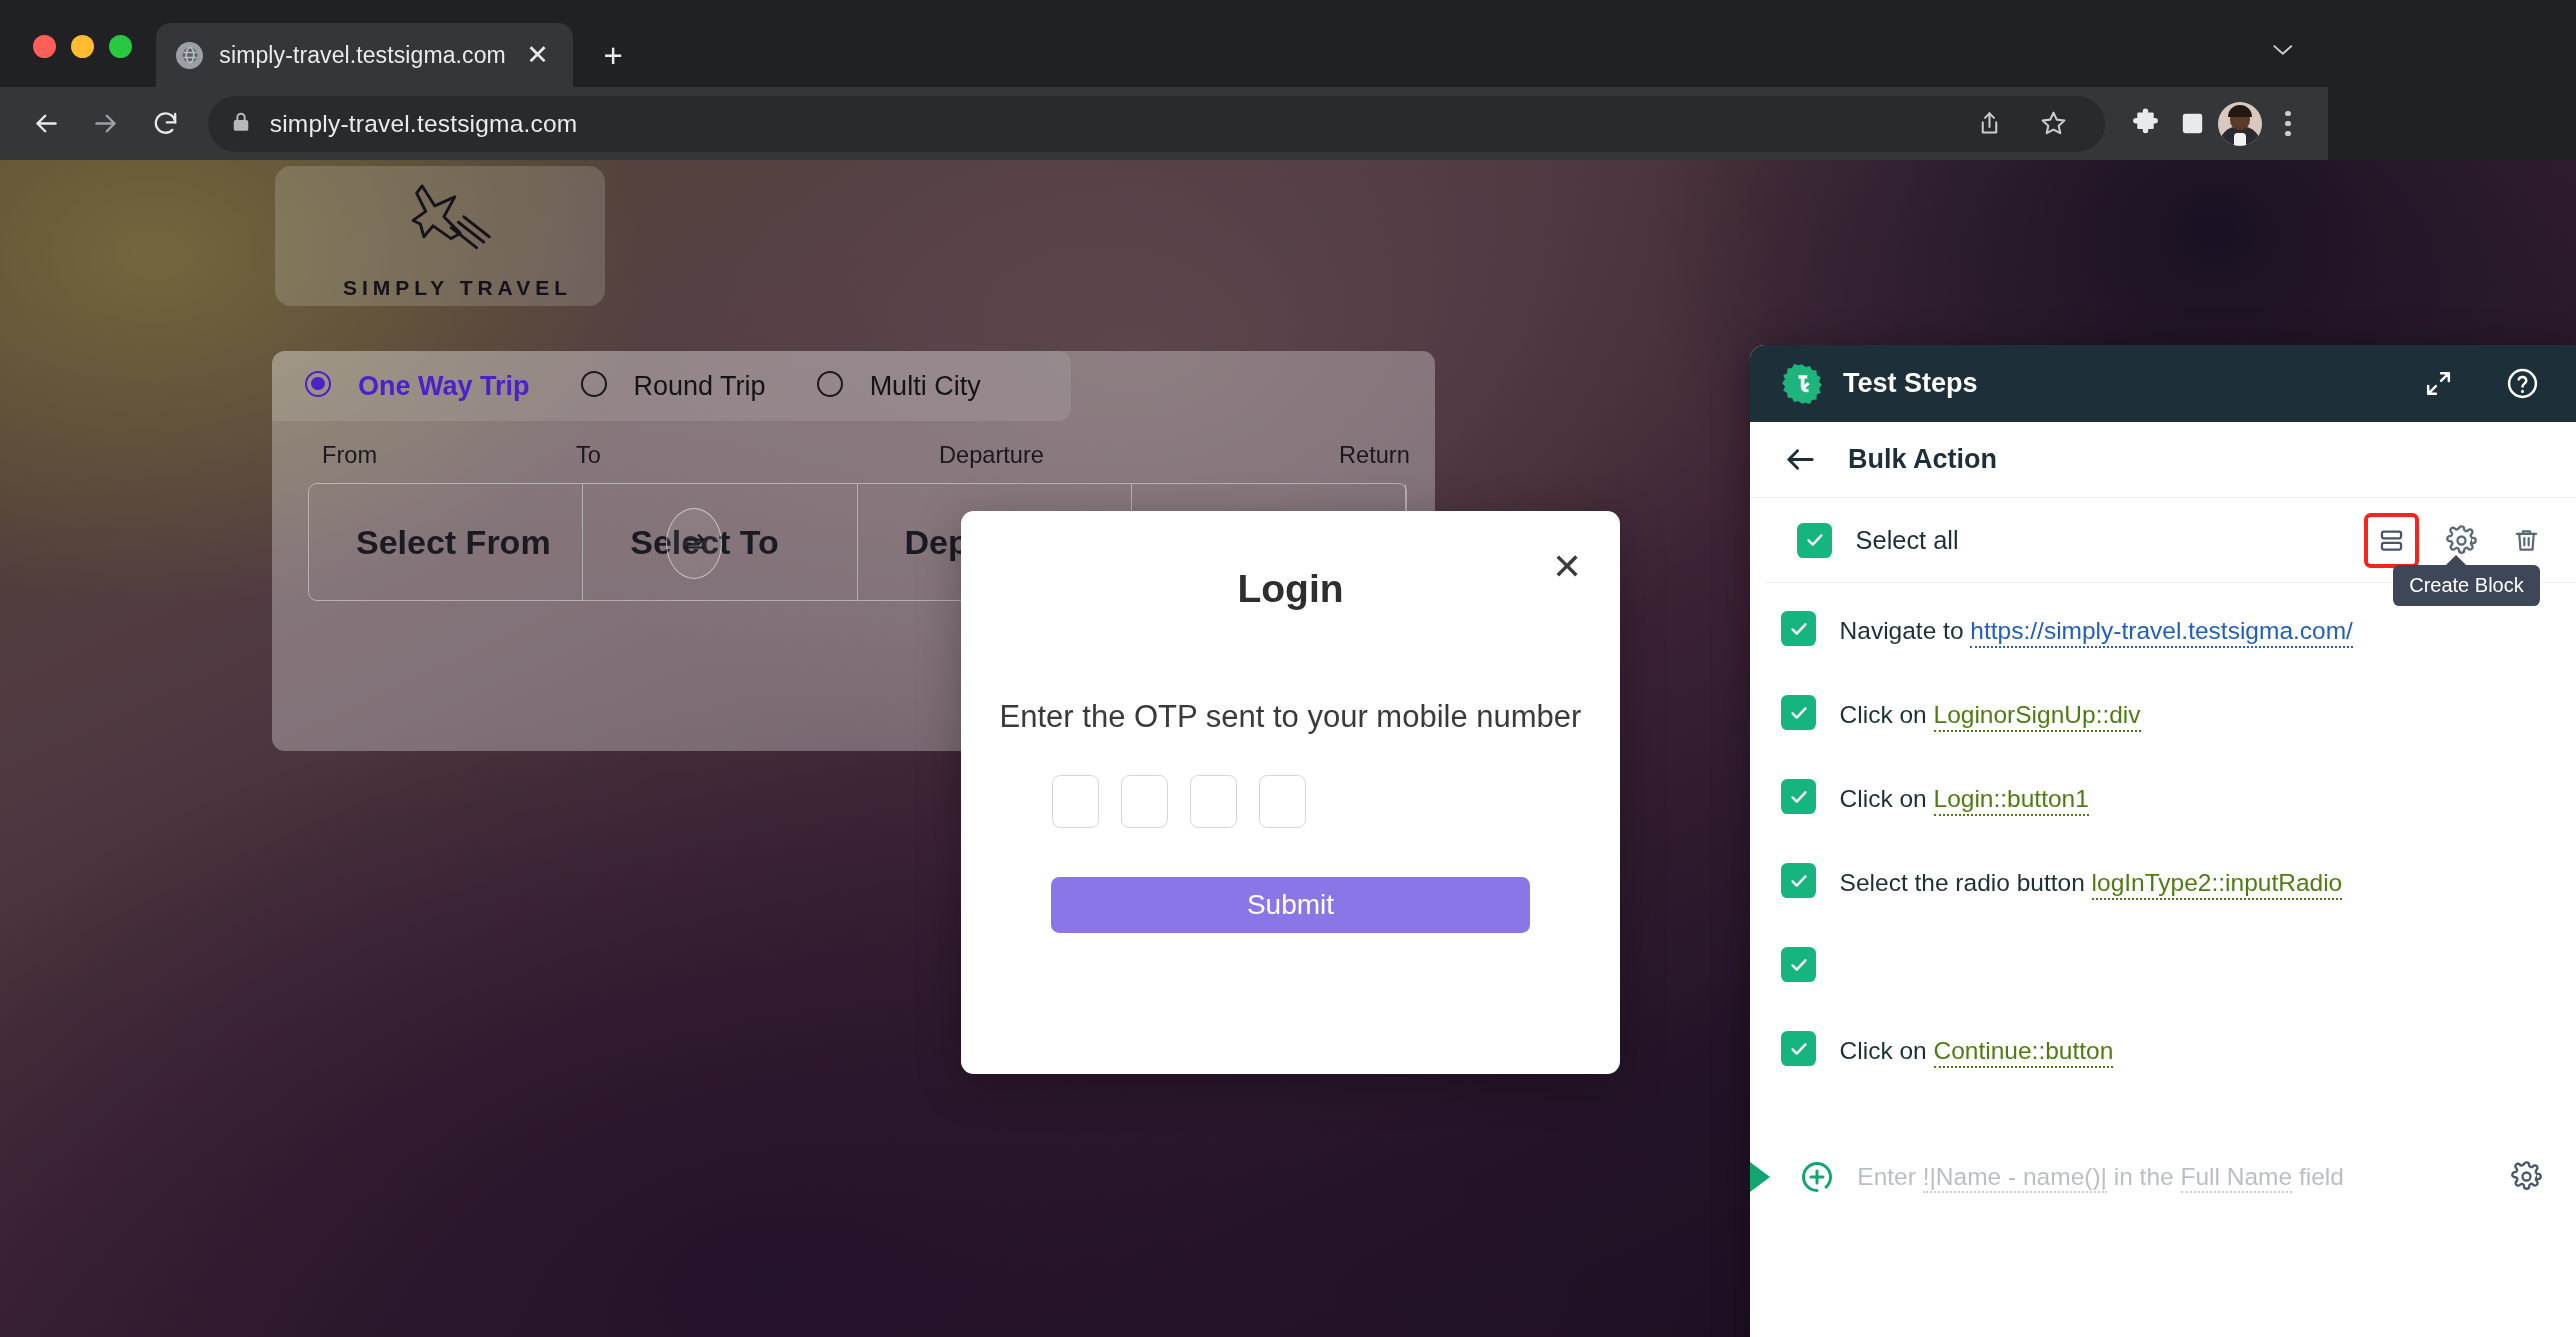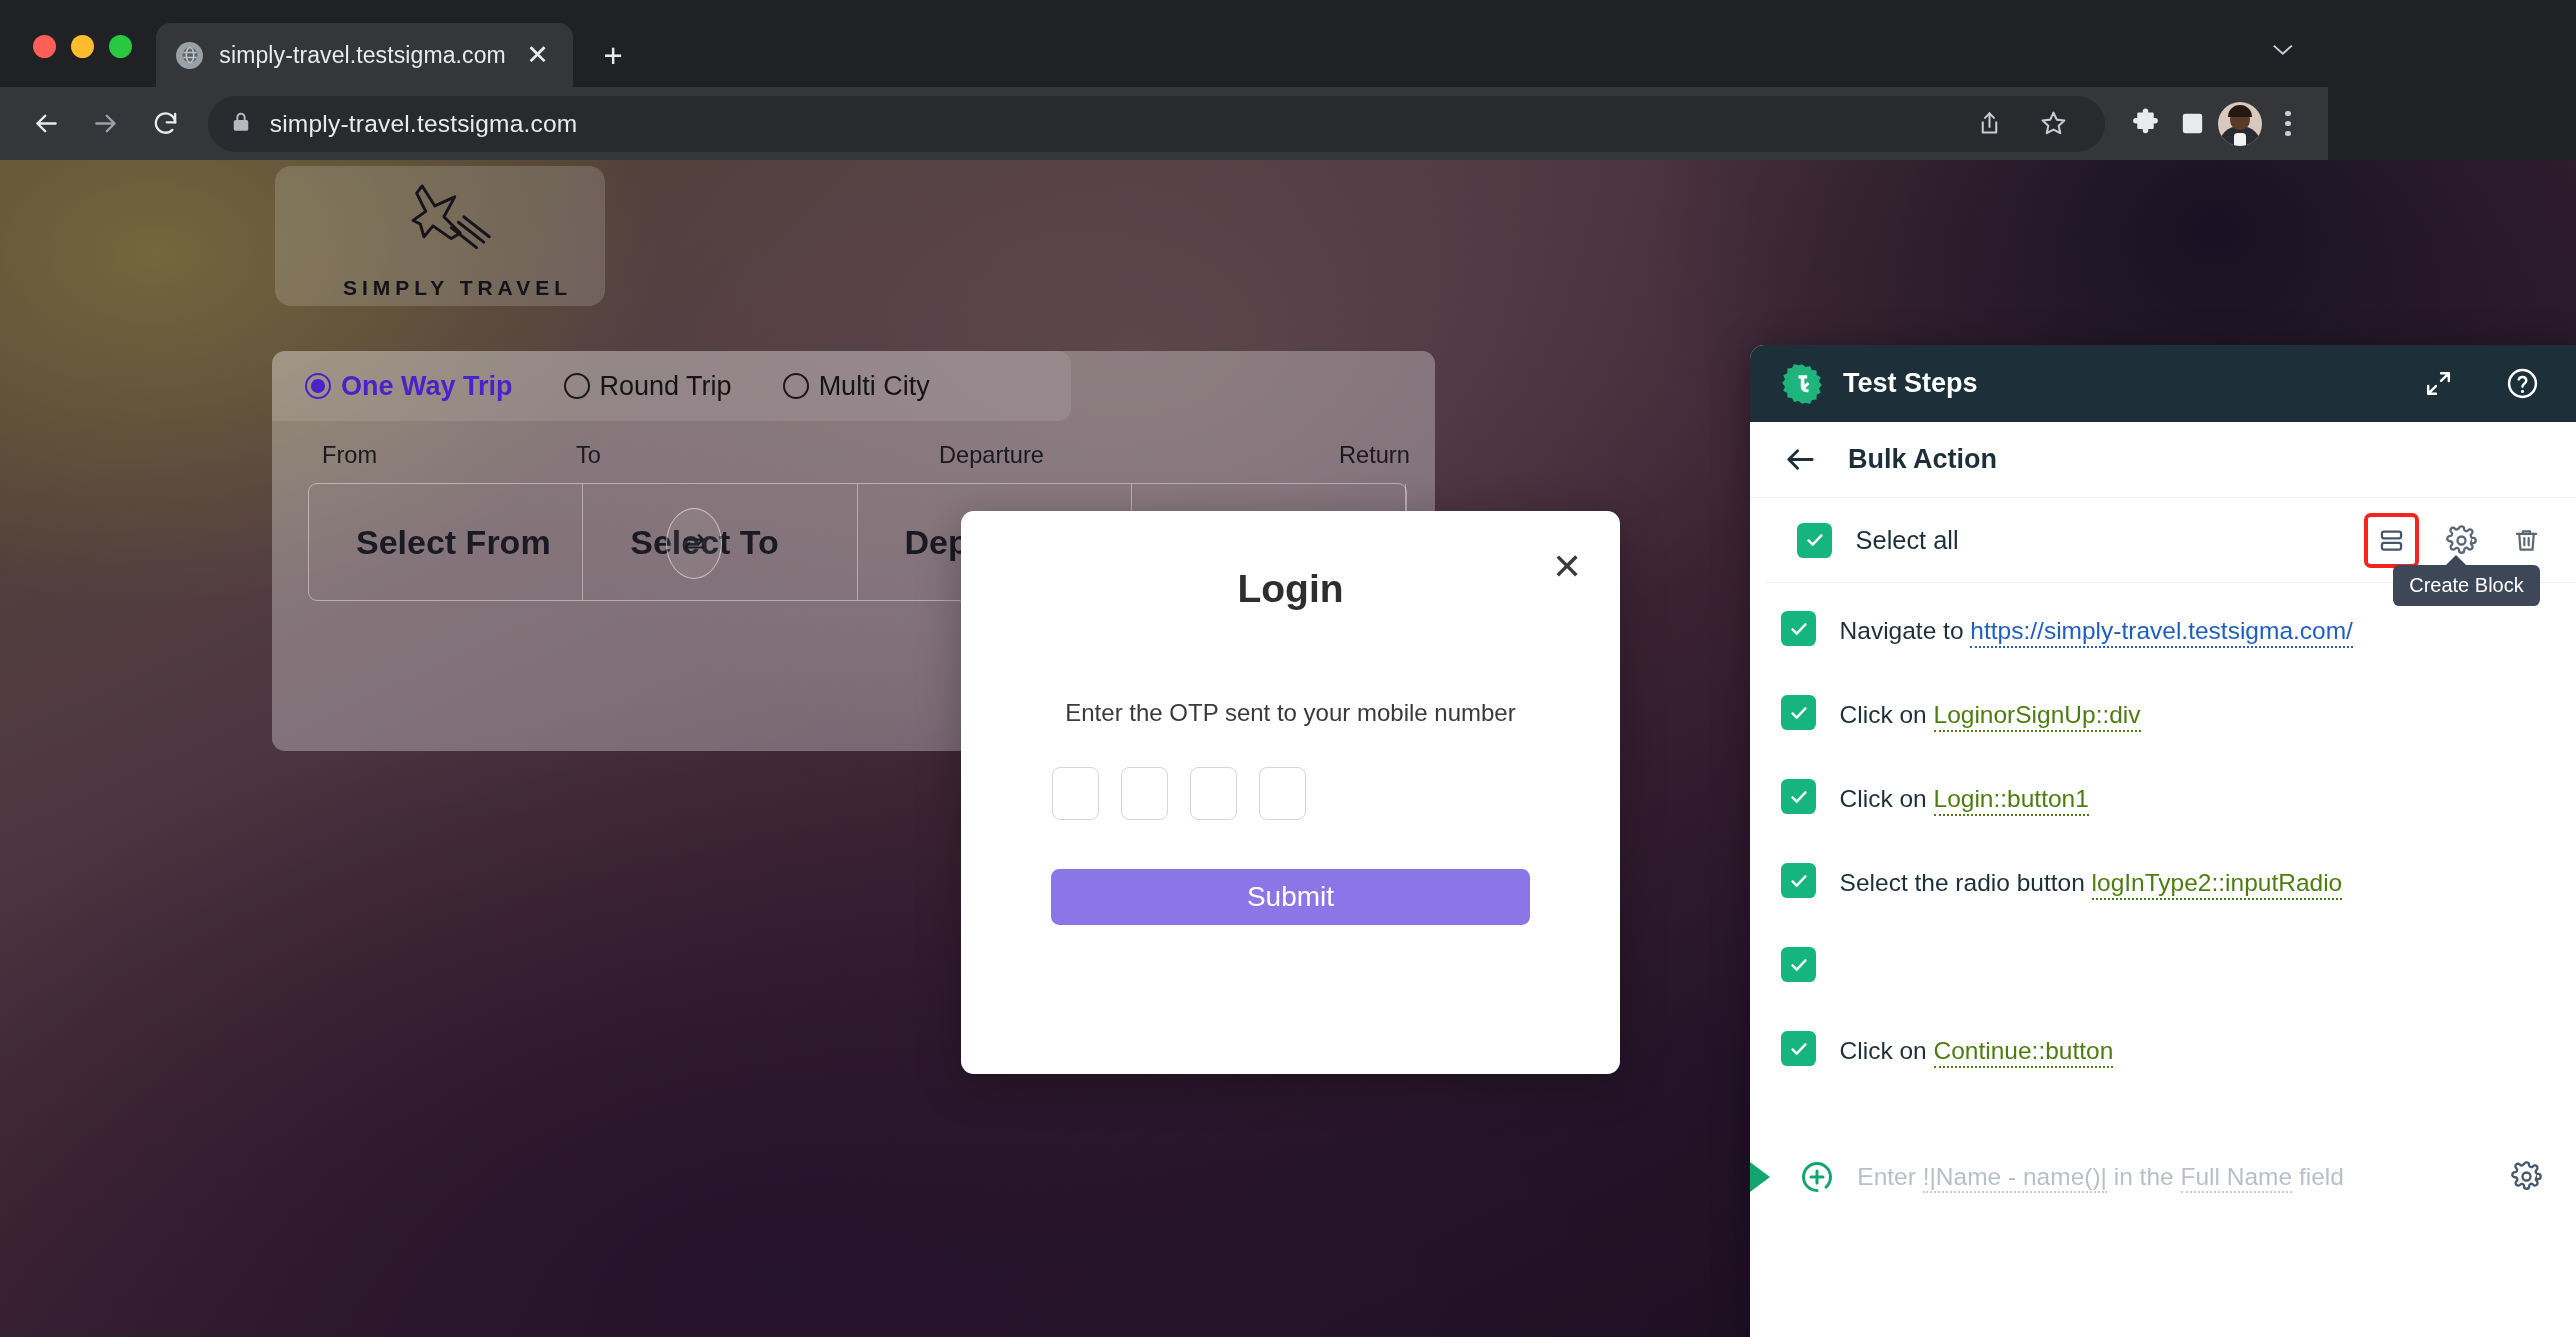--- a/index.html
+++ b/index.html
@@ -129,21 +129,21 @@
   .booking-card {
     position: absolute; left: 272px; top: 191px; width: 1163px; height: 400px;
     background: rgba(255,255,255,0.30); border-radius: 12.7px;
   }
   .trip-tabs {
     position: absolute; left: 0; top: 0; width: 799px; height: 70px;
     background: rgba(255,255,255,0.10);
     border-radius: 12.7px 12.7px 12.7px 0;
     display: flex; align-items: center; gap: 51px; padding-left: 33px;
   }
-  .radio-opt { display: flex; align-items: center; gap: 10px; }
+  .radio-opt { display: flex; gap: 27px; }
   .radio-ring {
     width: 26px; height: 26px; border-radius: 50%; border: 2.3px solid #1a1a1a;
     display: flex; align-items: center; justify-content: center; flex: 0 0 auto;
   }
   .radio-ring.checked { border-color: #4b21c9; }
   .radio-ring.checked::after {
     content: ""; width: 13.6px; height: 13.6px; border-radius: 50%; background: #4b21c9;
   }
   .radio-label { font-size: 27px; color: #141414; }
   .radio-label.checked { color: #4b21c9; font-weight: 600; }
@@ -182,21 +182,21 @@
   .modal-close {
     position: absolute; right: 33px; top: 36px; font-size: 36px; color: #3b3b3b;
     line-height: 1; width: 40px; height: 40px;
     display: flex; align-items: center; justify-content: center;
   }
   .modal-title {
     text-align: center; font-size: 39px; font-weight: 700; color: #2e2e2e;
     margin-top: 56px;
   }
   .modal-sub {
-    text-align: center; font-size: 24px; color: #3a3a3a; margin-top: 88px;
+    text-align: center; font-size: 31px; color: #3a3a3a; margin-top: 88px;
   }
   .otp-row { display: flex; gap: 22px; justify-content: flex-start; margin: 40px 0 0 91px; }
   .otp-box {
     width: 47px; height: 53px; border: 1.4px solid #d6d6d6; border-radius: 8.2px;
     background: #fff;
   }
   .submit-btn {
     display: block; width: 479px; height: 56px; margin: 49px auto 0;
     background: #8b76e8; color: #fff; border: none; border-radius: 8.2px;
     font-size: 28px; font-family: "Liberation Sans", sans-serif;

